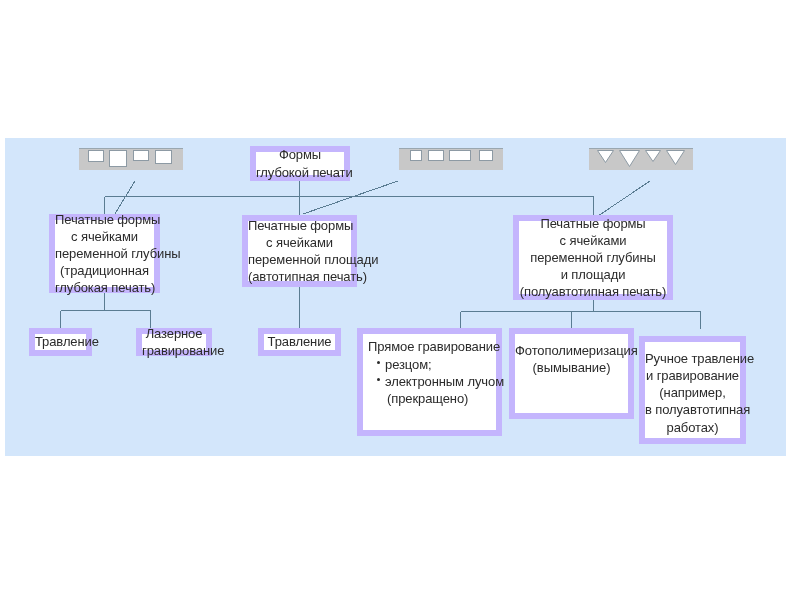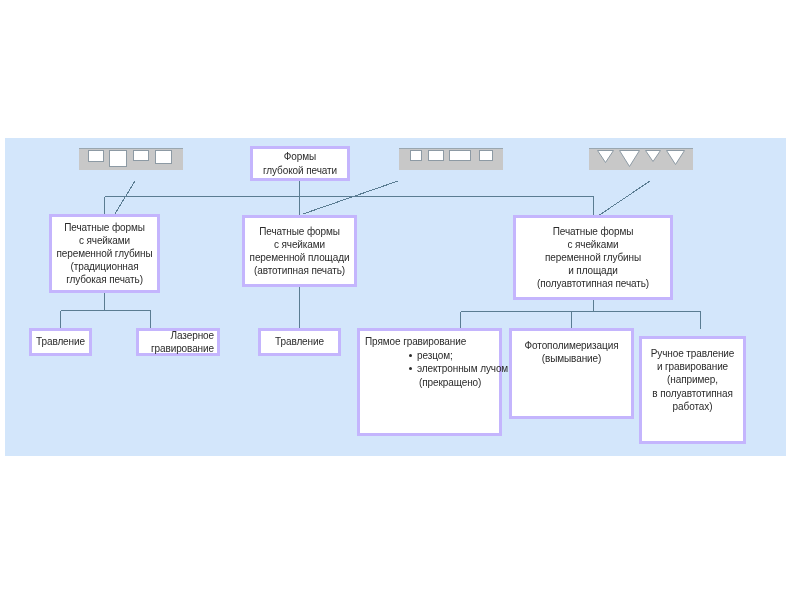--- a/index.html
+++ b/index.html
@@ -30,28 +30,28 @@
     left: 0;
     top: 0;
     width: 800px;
     height: 600px;
     pointer-events: none;
   }
   
   .box {
     position: absolute;
     background: #ffffff;
-    border: 3px solid #c4b5fd;
+    border: 6px solid #c4b5fd;
     box-sizing: border-box;
     display: flex;
     align-items: center;
     justify-content: center;
     text-align: center;
     color: #2b2b2b;
-    font-size: 10px;
+    font-size: 13px;
     line-height: 1.32;
     letter-spacing: -0.1px;
   }
   .box .lines { width: 100%; padding: 0 3px; }
   .box .lines div { white-space: nowrap; }
 
   .box.left-al {
     align-items: flex-start;
     justify-content: flex-end;
     text-align: left;
@@ -63,21 +63,20 @@
   .blist .hdr { margin-bottom: 1px; white-space: nowrap; }
   .blist ul {
     margin: 0;
     padding: 0 0 0 9px;
     list-style: none;
   }
   .blist li {
     position: relative;
     padding-left: 8px;
     margin-bottom: 0px;
-    margin-left: 35px;
   }
   .blist li .bt { display: block; white-space: nowrap; }
   .blist li .cont { display: block; white-space: nowrap; padding-left: 2px; }
   .blist li:before {
     content: "";
     position: absolute;
     left: 0;
     top: 4.5px;
     width: 3px;
     height: 3px;
@@ -199,21 +198,21 @@
       <div>(полуавтотипная печать)</div>
     </div>
   </div>
 
   <div class="box" style="left:29px; top:328px; width:63px; height:28px;">
     <div class="lines">
       <div>Травление</div>
     </div>
   </div>
 
-  <div class="box" style="left:136px; top:328px; width:84px; height:28px;text-align:right;">
+  <div class="box" style="left:136px; top:328px; width:76px; height:28px;">
     <div class="lines">
       <div>Лазерное</div>
       <div>гравирование</div>
     </div>
   </div>
 
   <div class="box" style="left:258px; top:328px; width:83px; height:28px;">
     <div class="lines">
       <div>Травление</div>
     </div>

